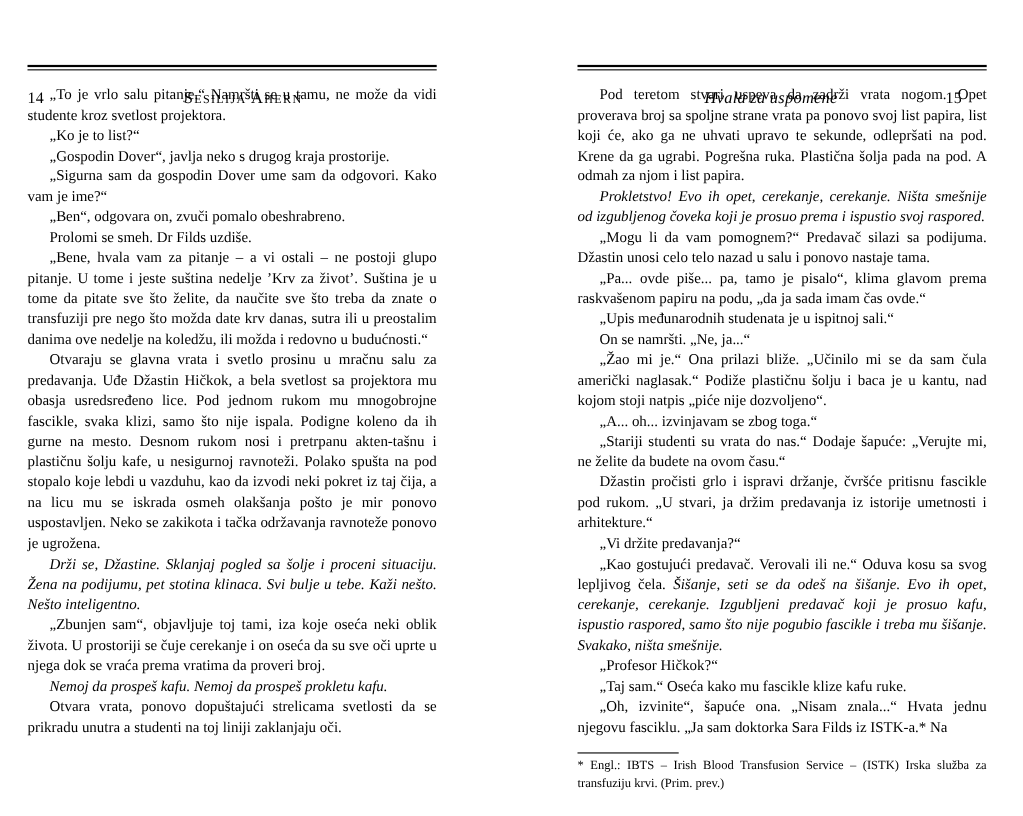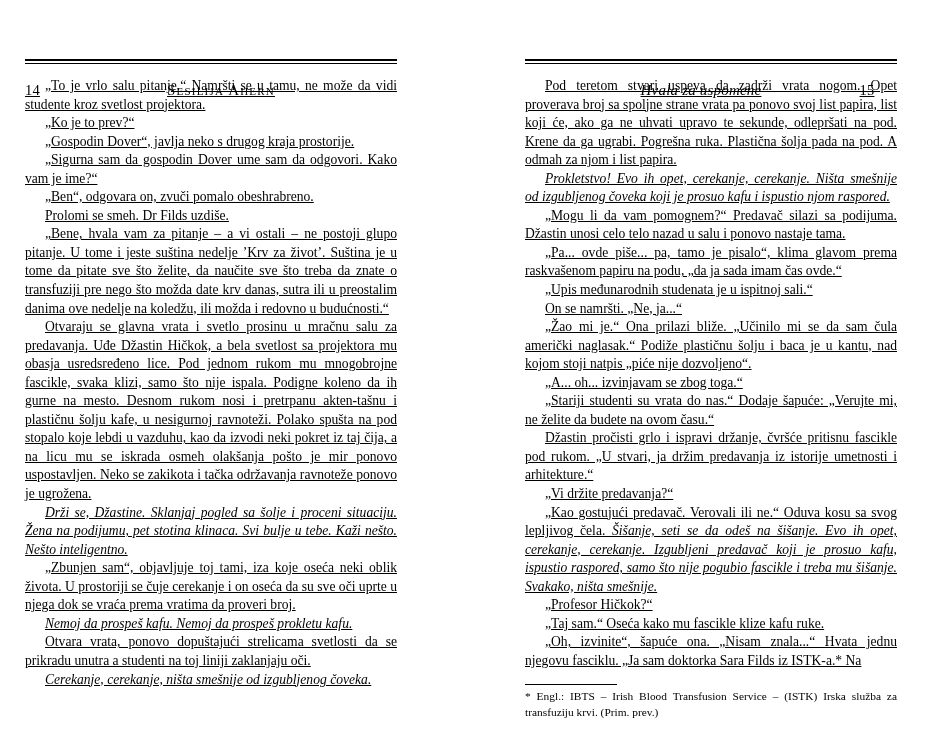--- a/index.html
+++ b/index.html
@@ -18,21 +18,20 @@
     position: relative;
     width: 930px;
     height: 742px;
     display: flex;
   }
   .page {
     position: relative;
     width: 465px;
     height: 742px;
     box-sizing: border-box;
-    text-decoration: underline;
   }
   .page-left  { padding: 38px 68px 0 25px; }
   .page-right { padding: 38px 33px 0 60px; }
 
   
   .runhead {
     display: flex;
     align-items: baseline;
     height: 18px;
     font-size: 14.5px;
@@ -107,44 +106,43 @@
 <div class="spread">
 
   <div class="page page-left">
     <div class="runhead">
       <span class="folio">14</span>
       <span class="title">Sesilija Ahern</span>
     </div>
     <div class="headrule"></div>
     <div class="column" id="left-col">
         <p>„To je vrlo salu pitanje.“ Namršti se u tamu, ne može da vidi studente kroz svetlost projektora.</p>
-        <p>„Ko je to prev?“</p>
+        <p>„Ko je to list?“</p>
         <p>„Gospodin Dover“, javlja neko s drugog kraja prostorije.</p>
         <p>„Sigurna sam da gospodin Dover ume sam da odgovori. Kako vam je ime?“</p>
         <p>„Ben“, odgovara on, zvuči pomalo obeshrabreno.</p>
         <p>Prolomi se smeh. Dr Filds uzdiše.</p>
         <p>„Bene, hvala vam za pitanje – a vi ostali – ne postoji glupo pitanje. U tome i jeste suština nedelje ’Krv za život’. Suština je u tome da pitate sve što želite, da naučite sve što treba da znate o transfuziji pre nego što možda date krv danas, sutra ili u preostalim danima ove nedelje na koledžu, ili možda i redovno u budućnosti.“</p>
         <p>Otvaraju se glavna vrata i svetlo prosinu u mračnu salu za predavanja. Uđe Džastin Hičkok, a bela svetlost sa projektora mu obasja usredsređeno lice. Pod jednom rukom mu mnogobrojne fascikle, svaka klizi, samo što nije ispala. Podigne koleno da ih gurne na mesto. Desnom rukom nosi i pretrpanu akten-tašnu i plastičnu šolju kafe, u nesigurnoj ravnoteži. Polako spušta na pod stopalo koje lebdi u vazduhu, kao da izvodi neki pokret iz taj čija, a na licu mu se iskrada osmeh olakšanja pošto je mir ponovo uspostavljen. Neko se zakikota i tačka održavanja ravnoteže ponovo je ugrožena.</p>
         <p class="ital">Drži se, Džastine. Sklanjaj pogled sa šolje i proceni situaciju. Žena na podijumu, pet stotina klinaca. Svi bulje u tebe. Kaži nešto. Nešto inteligentno.</p>
         <p>„Zbunjen sam“, objavljuje toj tami, iza koje oseća neki oblik života. U prostoriji se čuje cerekanje i on oseća da su sve oči uprte u njega dok se vraća prema vratima da proveri broj.</p>
         <p class="ital">Nemoj da prospeš kafu. Nemoj da prospeš prokletu kafu.</p>
         <p>Otvara vrata, ponovo dopuštajući strelicama svetlosti da se prikradu unutra a studenti na toj liniji zaklanjaju oči.</p>
-        <p class="ital">Cerekanje, cerekanje, ništa smešnije od izgubljenog čoveka.</p>
       </div>
   </div>
 
   <div class="page page-right">
     <div class="runhead">
       <span class="title">Hvala za uspomene</span>
       <span class="folio">15</span>
     </div>
     <div class="headrule"></div>
     <div class="column" id="right-col">
         <p>Pod teretom stvari uspeva da zadrži vrata nogom. Opet proverava broj sa spoljne strane vrata pa ponovo svoj list papira, list koji će, ako ga ne uhvati upravo te sekunde, odlepršati na pod. Krene da ga ugrabi. Pogrešna ruka. Plastična šolja pada na pod. A odmah za njom i list papira.</p>
-        <p class="ital">Prokletstvo! Evo ih opet, cerekanje, cerekanje. Ništa smešnije od izgubljenog čoveka koji je prosuo kafu i ispustio njom raspored.</p>
+        <p class="ital">Prokletstvo! Evo ih opet, cerekanje, cerekanje. Ništa smešnije od izgubljenog čoveka koji je prosuo prema i ispustio svoj raspored.</p>
         <p>„Mogu li da vam pomognem?“ Predavač silazi sa podijuma. Džastin unosi celo telo nazad u salu i ponovo nastaje tama.</p>
         <p>„Pa... ovde piše... pa, tamo je pisalo“, klima glavom prema raskvašenom papiru na podu, „da ja sada imam čas ovde.“</p>
         <p>„Upis međunarodnih studenata je u ispitnoj sali.“</p>
         <p>On se namršti. „Ne, ja...“</p>
         <p>„Žao mi je.“ Ona prilazi bliže. „Učinilo mi se da sam čula američki naglasak.“ Podiže plastičnu šolju i baca je u kantu, nad kojom stoji natpis „piće nije dozvoljeno“.</p>
         <p>„A... oh... izvinjavam se zbog toga.“</p>
         <p>„Stariji studenti su vrata do nas.“ Dodaje šapuće: „Verujte mi, ne želite da budete na ovom času.“</p>
         <p>Džastin pročisti grlo i ispravi držanje, čvršće pritisnu fascikle pod rukom. „U stvari, ja držim predavanja iz istorije umetnosti i arhitekture.“</p>
         <p>„Vi držite predavanja?“</p>
         <p><span>„Kao gostujući predavač. Verovali ili ne.“ Oduva kosu sa svog lepljivog čela. </span><i>Šišanje, seti se da odeš na šišanje. Evo ih opet, cerekanje, cerekanje. Izgubljeni predavač koji je prosuo kafu, ispustio raspored, samo što nije pogubio fascikle i treba mu šišanje. Svakako, ništa smešnije.</i></p>

